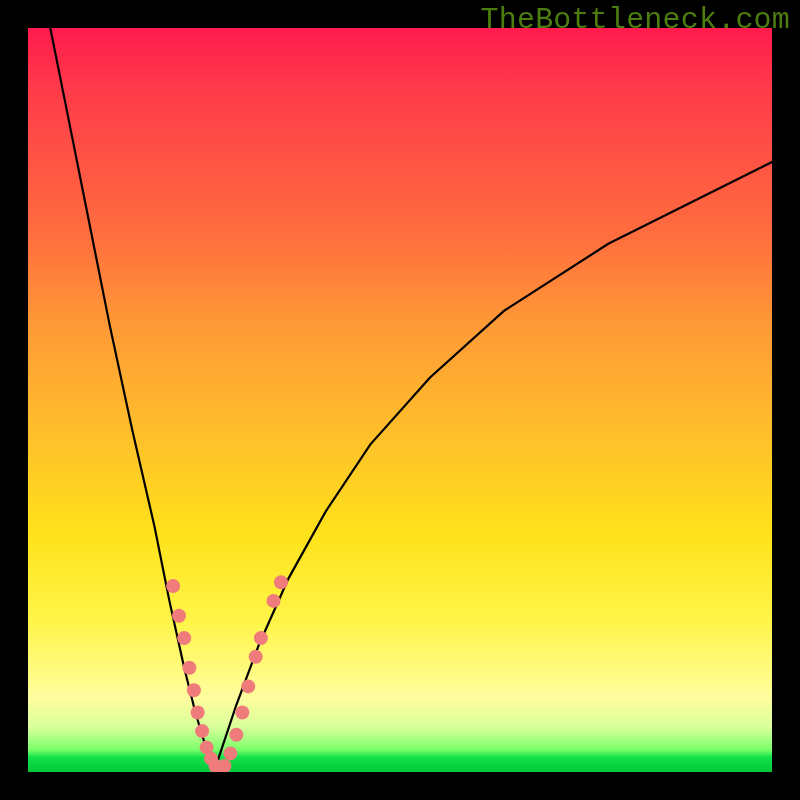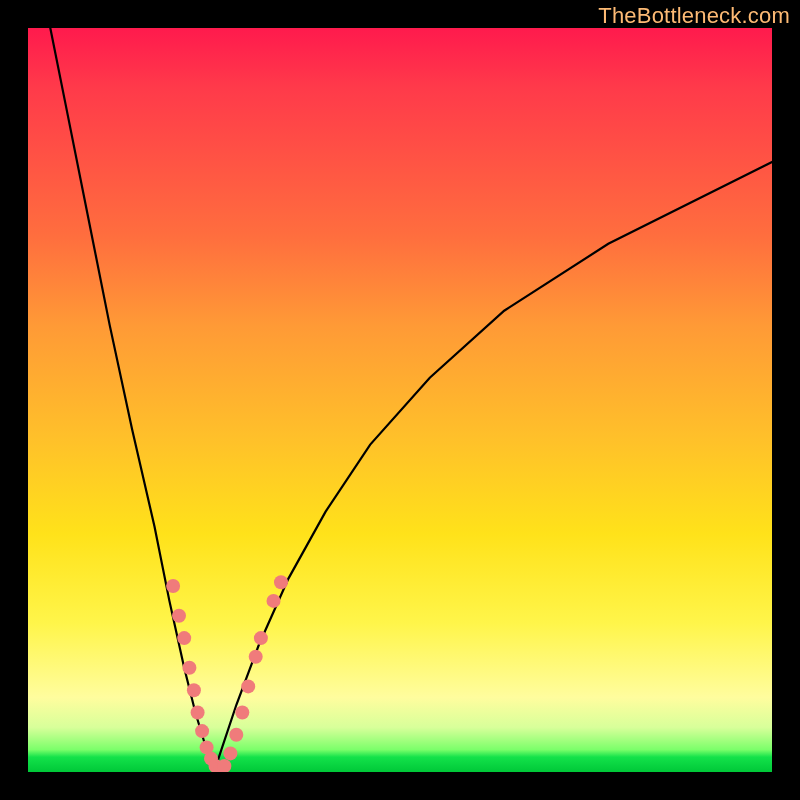--- a/index.html
+++ b/index.html
@@ -47,24 +47,25 @@
     );
   }
   svg.curves {
     position: absolute;
     inset: 0;
   }
   .watermark {
     position: absolute;
     top: 3px;
     right: 10px;
-    color: #fdba74;
-    font-size: 22px;
+    color: #4d7c0f;
+    font-size: 30px;
     letter-spacing: 0.2px;
     user-select: none;
+    font-family: Liberation Mono, monospace;
   }
 </style>
 </head>
 <body>
 
 <div class="frame">
   <div class="plot">
     <div class="gradient"></div>
     <svg class="curves" viewBox="0 0 744 744" preserveAspectRatio="none">
       <g>

